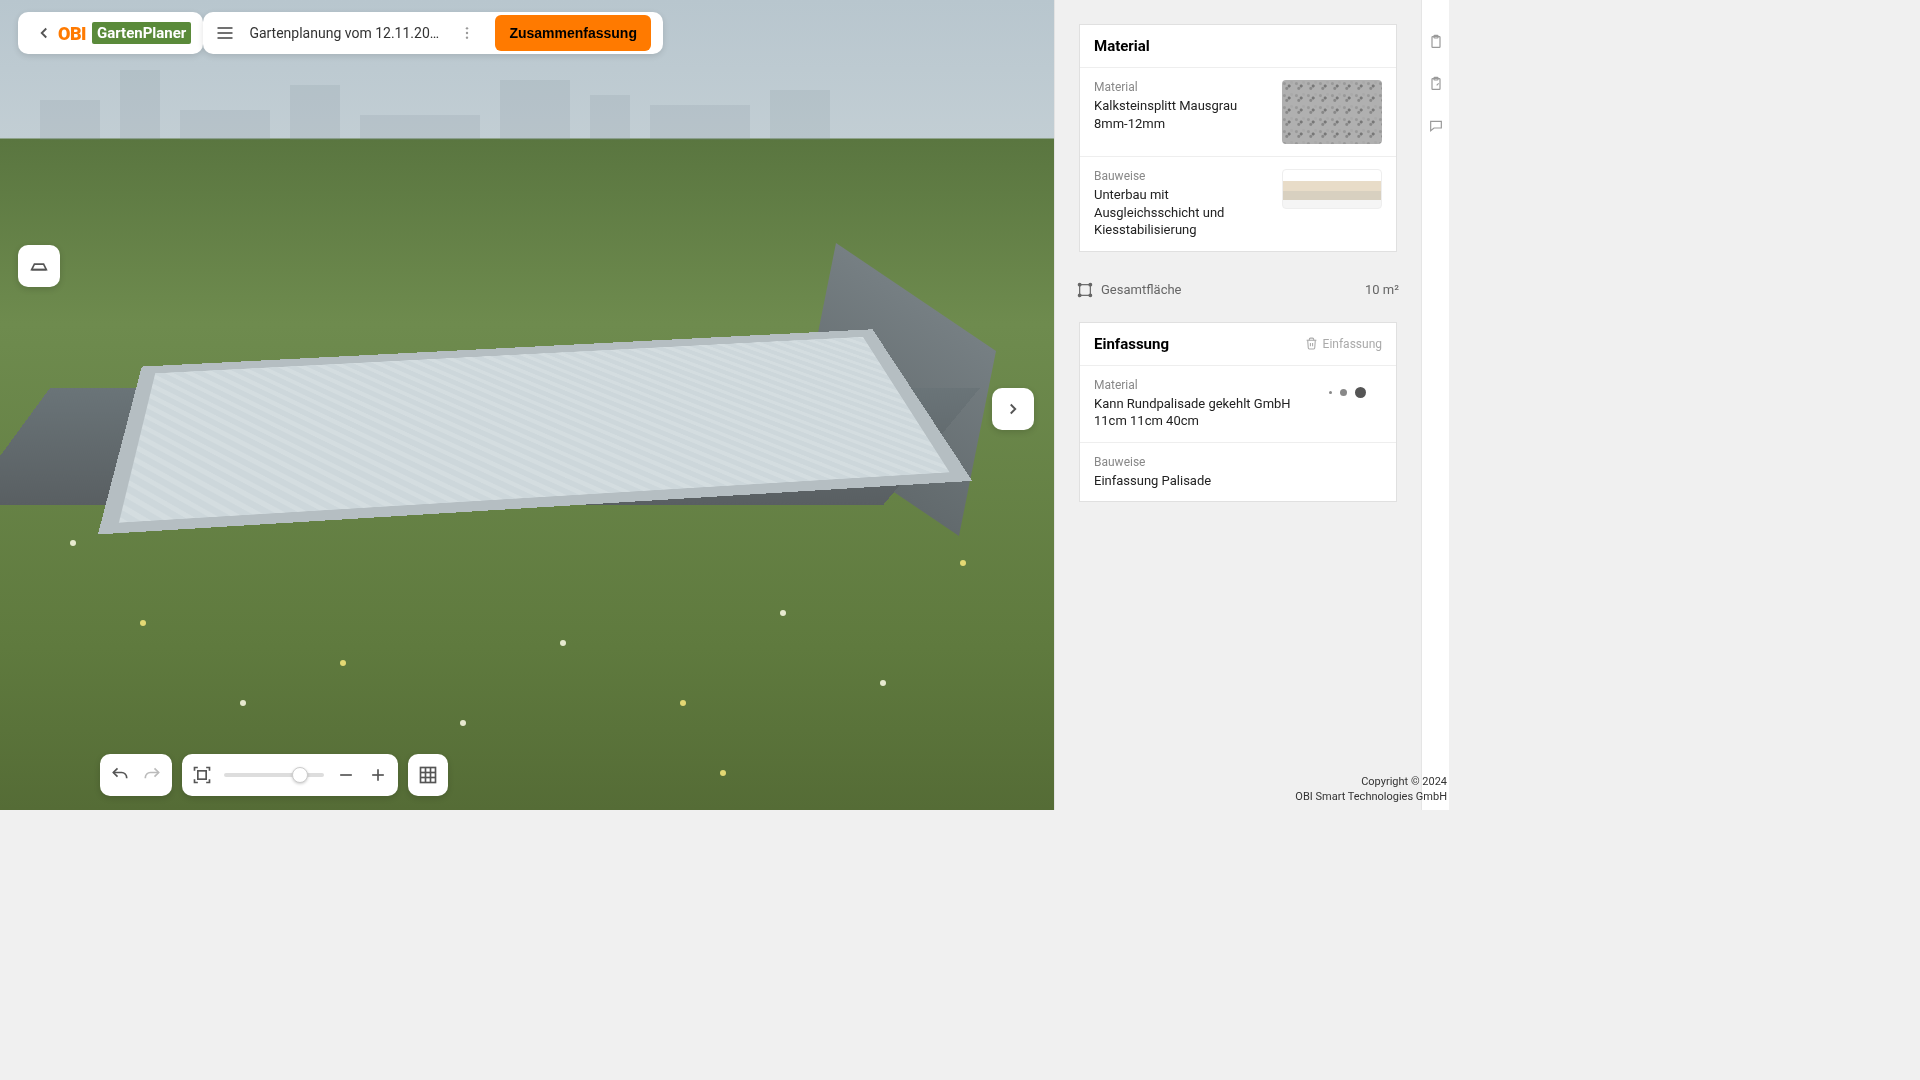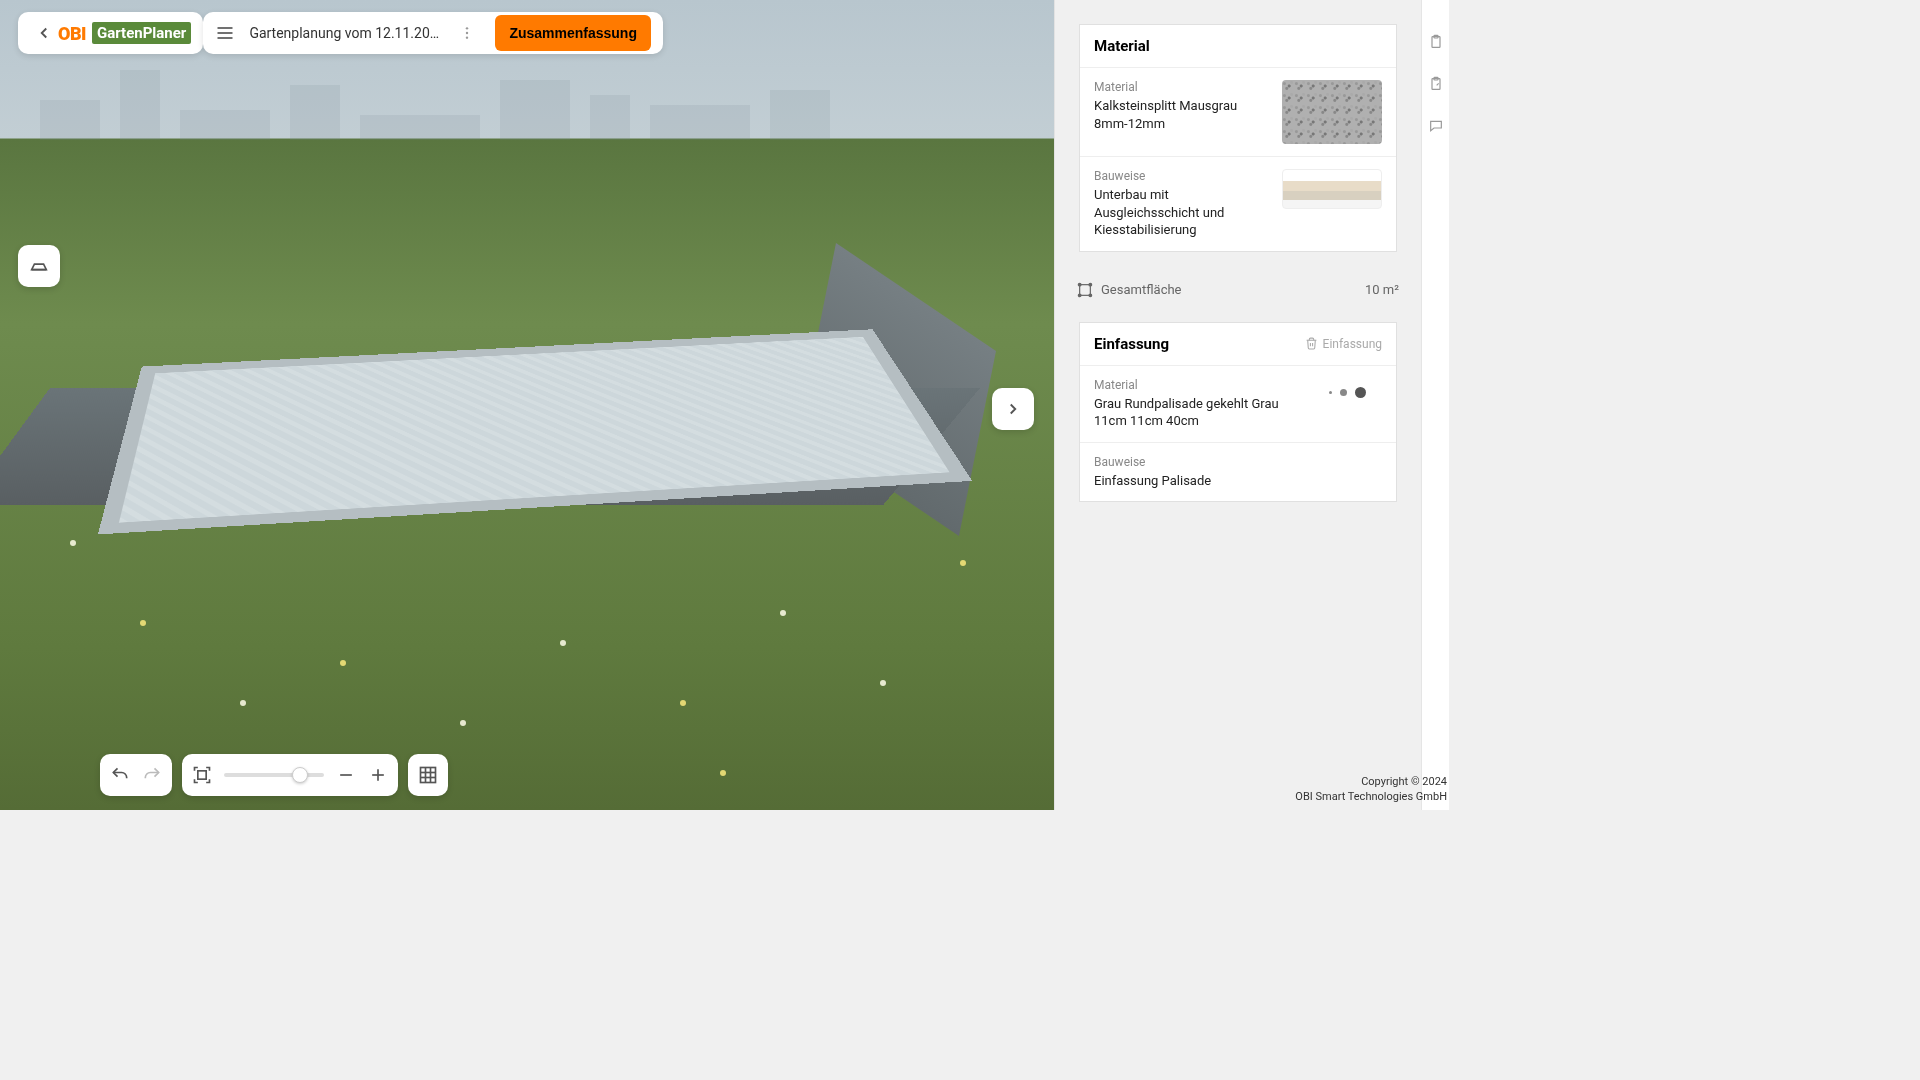--- a/index.html
+++ b/index.html
@@ -444,21 +444,21 @@
             <path d="M19 6l-1 14a2 2 0 01-2 2H8a2 2 0 01-2-2L5 6"></path>
             <path d="M10 11v6M14 11v6"></path>
             <path d="M8 6V4a2 2 0 012-2h4a2 2 0 012 2v2"></path>
           </svg>
         <span>Einfassung</span>
       </span>
     </div>
     <div class="card-row">
       <div class="row-text">
         <div class="row-label">Material</div>
-        <div class="row-value">Grau Rundpalisade gekehlt Grau 11cm 11cm 40cm</div>
+        <div class="row-value">Kann Rundpalisade gekehlt GmbH 11cm 11cm 40cm</div>
       </div>
       <div class="thumb palisade">
         <div class="pal-dot" style="width:3px;height:3px"></div>
         <div class="pal-dot"></div>
         <div class="pal-dot lg"></div>
       </div>
     </div>
     <div class="card-row">
       <div class="row-text">
         <div class="row-label">Bauweise</div>

